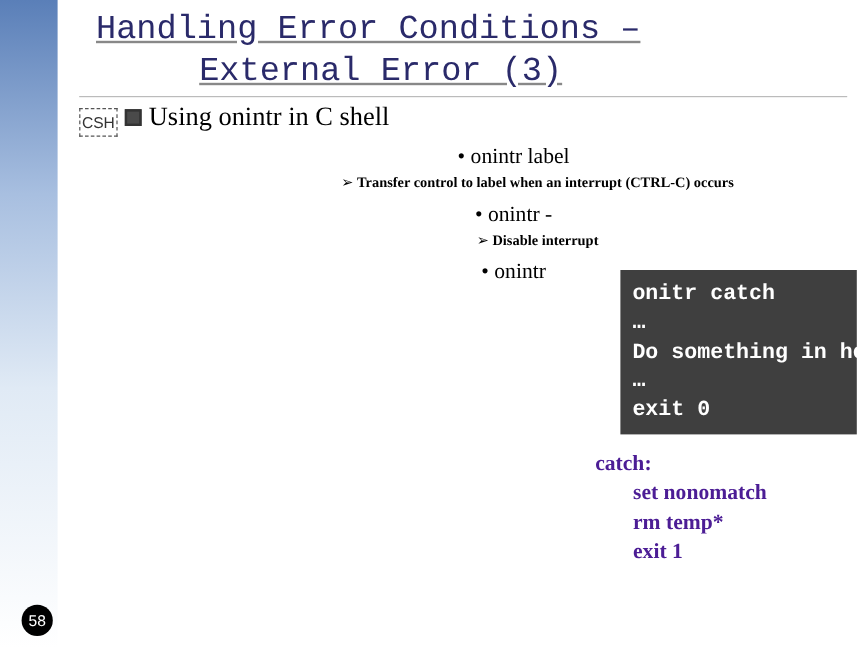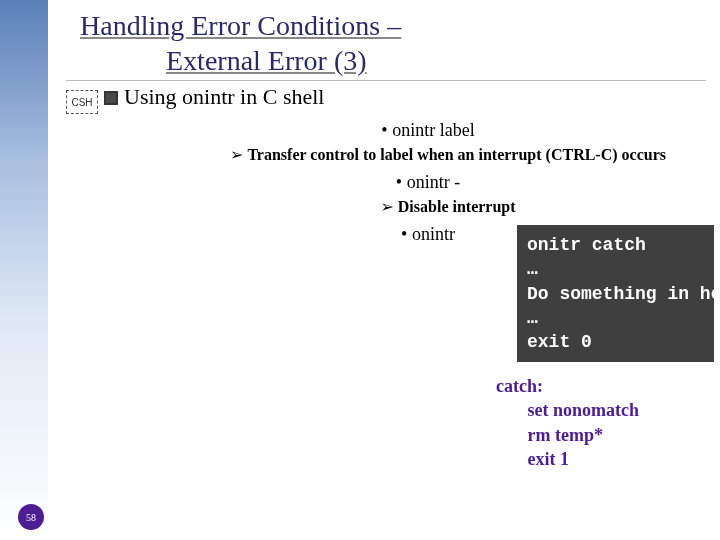--- a/index.html
+++ b/index.html
@@ -30,41 +30,42 @@
     font-size: 22px;
     color: #2a2a4a;
     font-family: "Times New Roman", serif;
   }
   .page-number {
     position: absolute;
     left: 18px;
     bottom: 10px;
     width: 26px;
     height: 26px;
-    background: #4c1d95;
+    background: #000000;
     border-radius: 50%;
     color: #fff;
-    font-size: 10px;
+    font-size: 13px;
     display: flex;
     align-items: center;
     justify-content: center;
-    font-family: Liberation Serif, serif;
+    font-family: Liberation Sans, sans-serif;
   }
   .content {
     position: absolute;
     left: 60px;
     top: 0;
     right: 0;
   }
   .title {
     font-size: 28px;
     color: #2a2a6a;
     margin-top: 8px;
     margin-left: 20px;
     line-height: 1.25;
+    font-family: Liberation Mono, monospace;
   }
   .title .line2 {
     display: block;
     margin-left: 86px;
     text-decoration: underline;
     text-decoration-color: #888;
   }
   .title .line1 {
     text-decoration: underline;
     text-decoration-color: #888;
@@ -76,21 +77,21 @@
     height: 2px;
     border-top: 1px solid #bbb;
   }
   .csh-icon {
     position: absolute;
     left: 6px;
     top: 90px;
     width: 32px;
     height: 24px;
     border: 1px dashed #555;
-    font-size: 10px;
+    font-size: 13px;
     display: flex;
     align-items: center;
     justify-content: center;
     font-family: Arial, sans-serif;
     color: #333;
   }
   .section-head {
     font-size: 22px;
     margin-top: 2px;
     margin-left: 44px;
@@ -120,21 +121,21 @@
     content: "• ";
     color: #000;
   }
   ul.level2 {
     list-style: none;
     margin-left: 40px;
     margin-top: 4px;
     margin-bottom: 8px;
   }
   ul.level2 > li {
-    font-size: 16px;
+    font-size: 12px;
     font-weight: bold;
   }
   ul.level2 > li::before {
     content: "➢ ";
     font-weight: normal;
   }
   .code-box {
     position: absolute;
     right: 6px;
     top: 225px;

